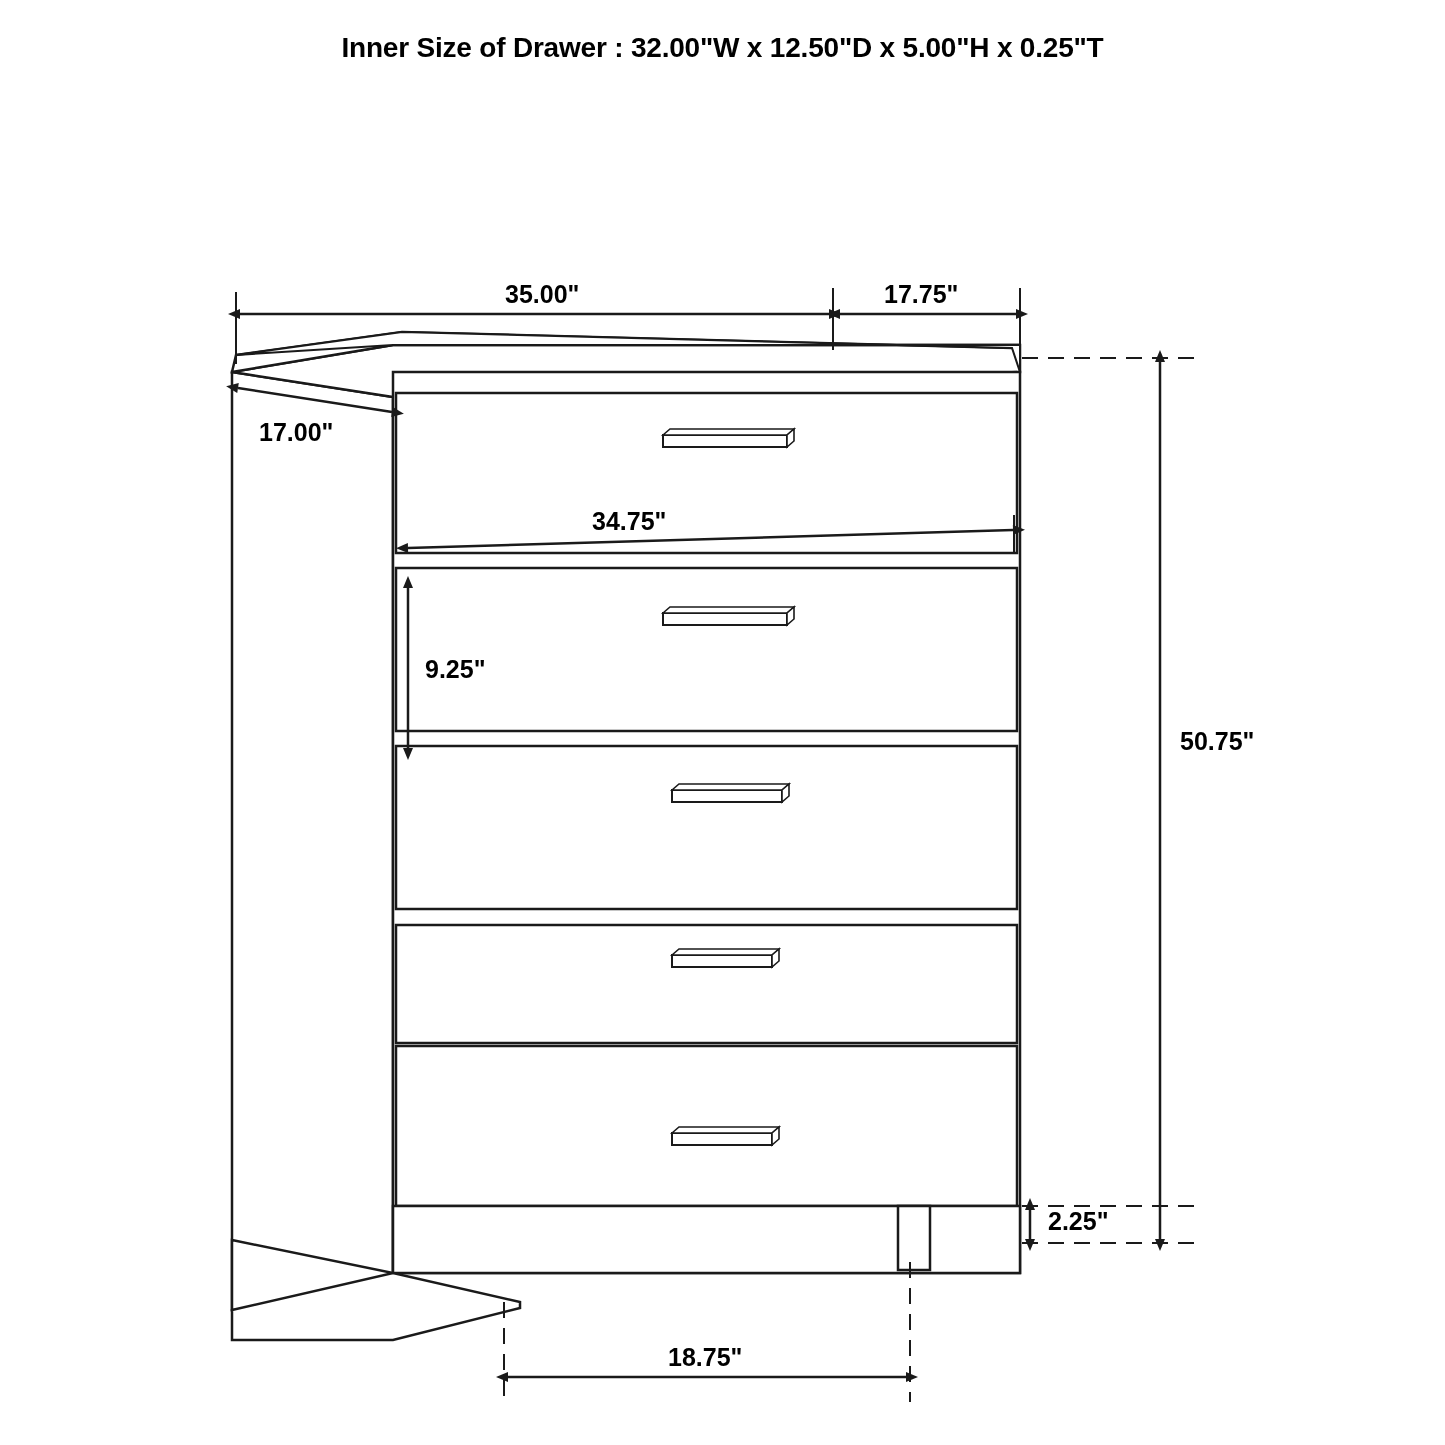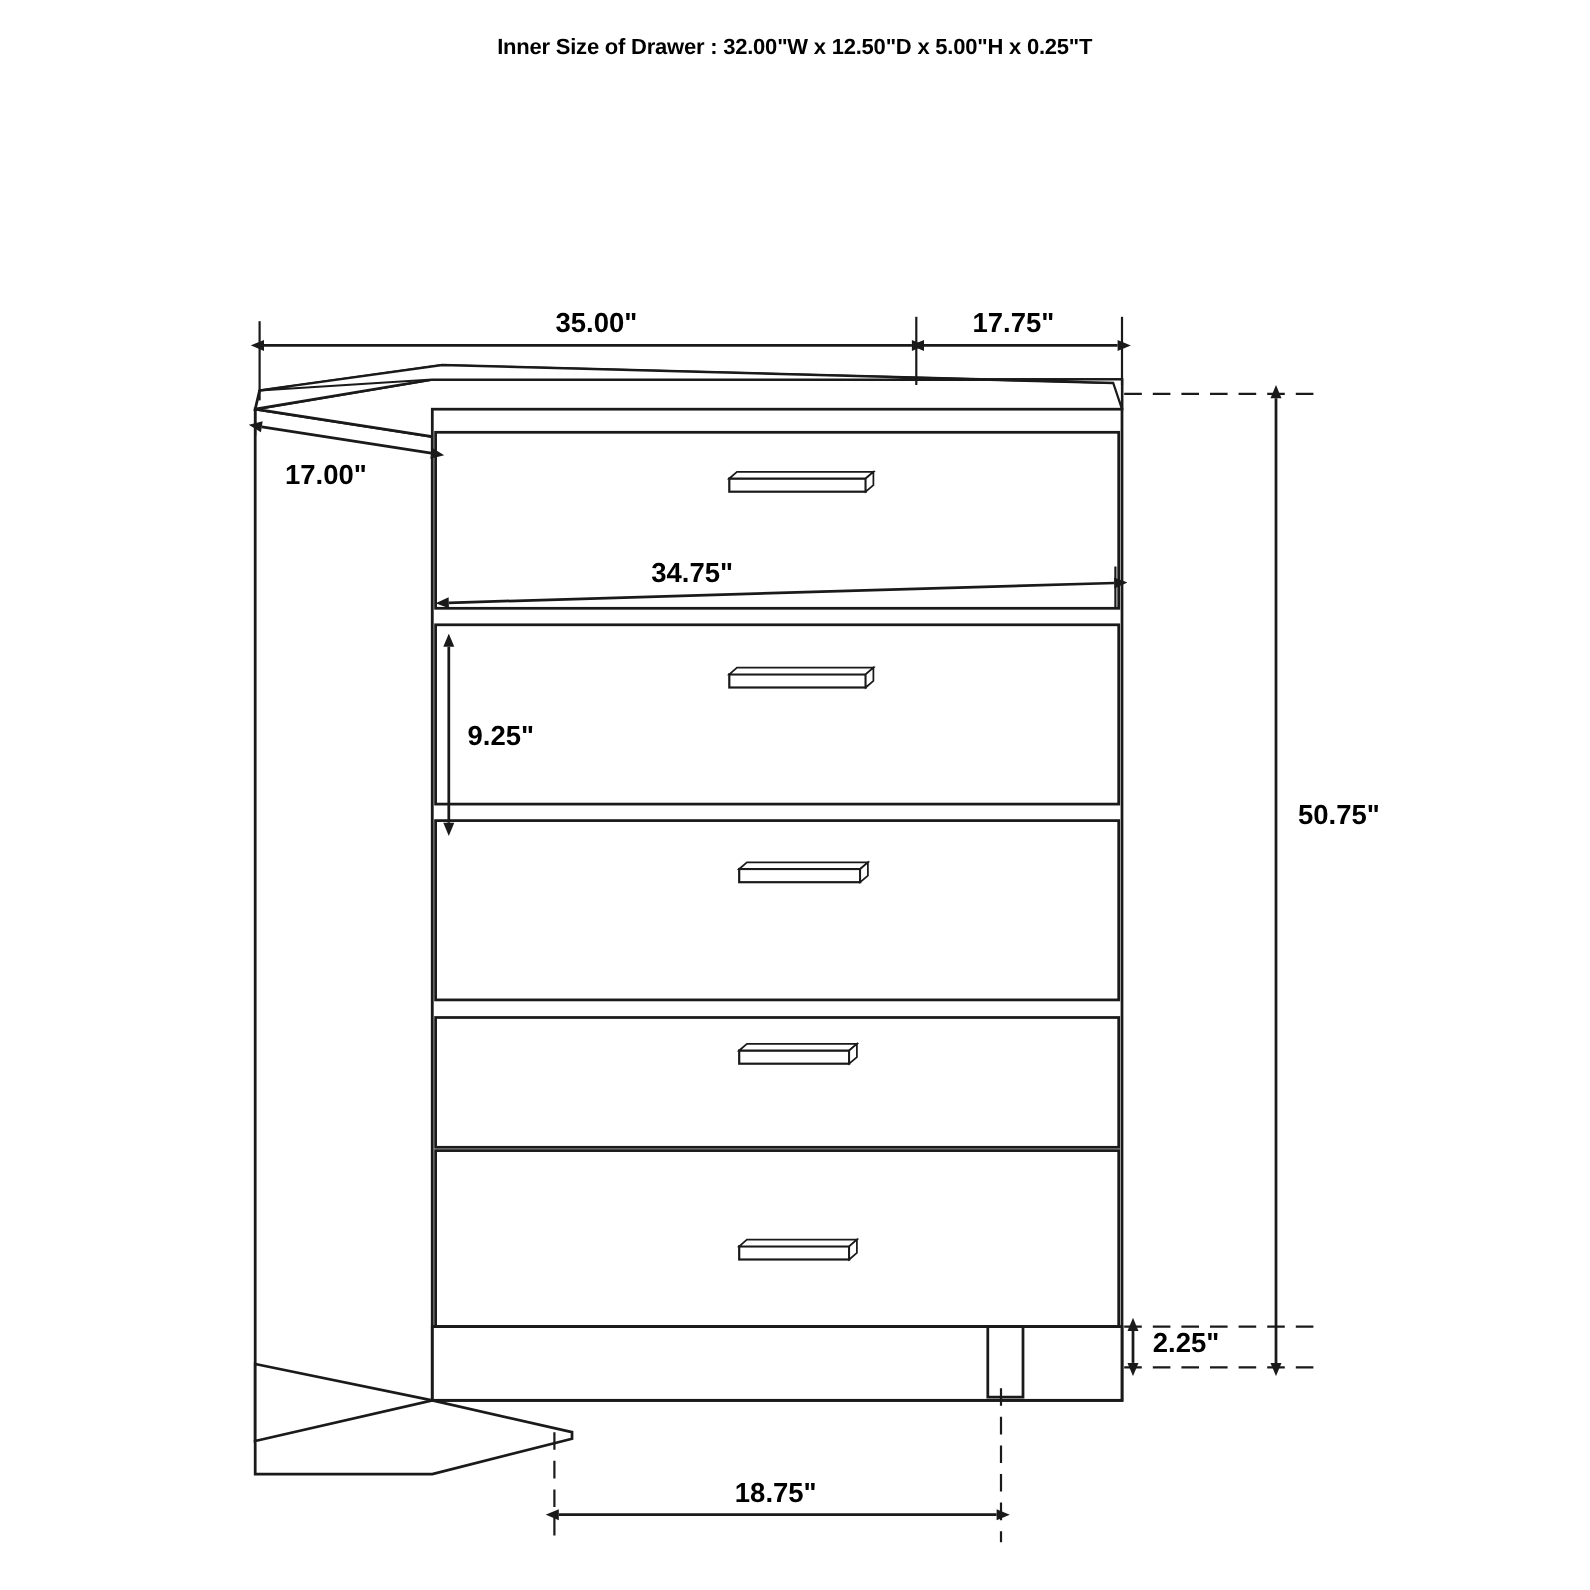--- a/index.html
+++ b/index.html
@@ -18,21 +18,21 @@
     position: relative;
     width: 1445px;
     height: 1445px;
   }
   #title {
     position: absolute;
     top: 32px;
     left: 0;
     width: 1445px;
     text-align: center;
-    font-size: 20px;
+    font-size: 28px;
     font-weight: bold;
     color: #000000;
     letter-spacing: -0.2px;
   }
   svg.diagram {
     position: absolute;
     top: 0;
     left: 0;
     width: 1445px;
     height: 1445px;

